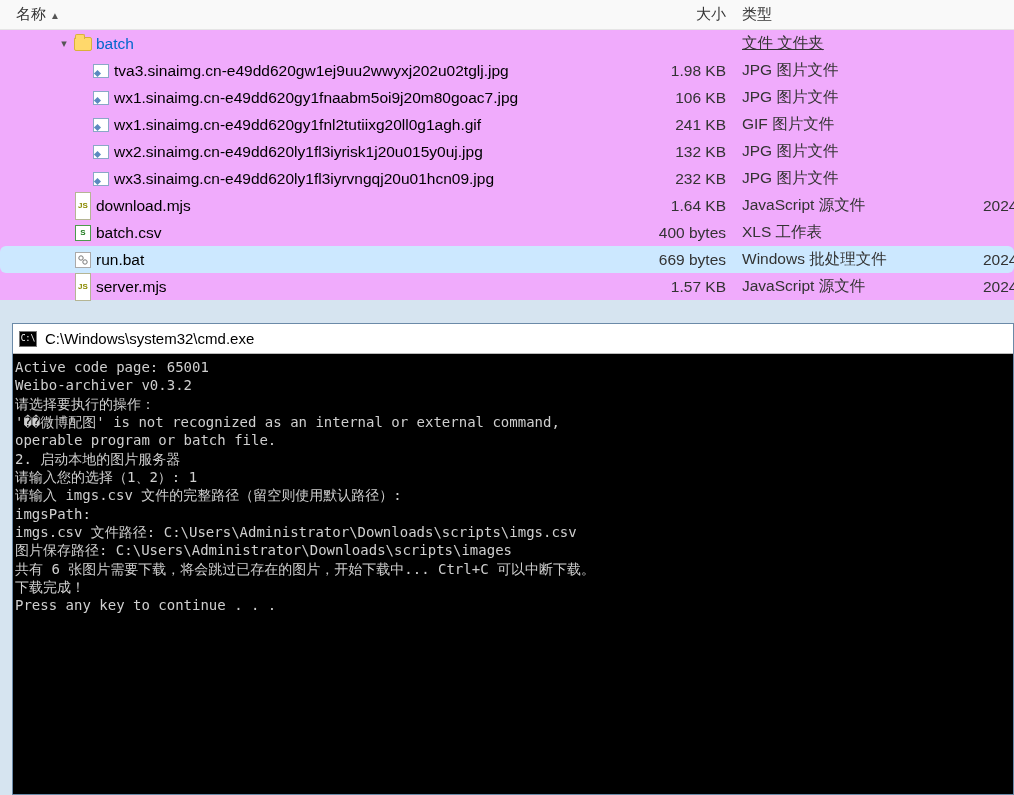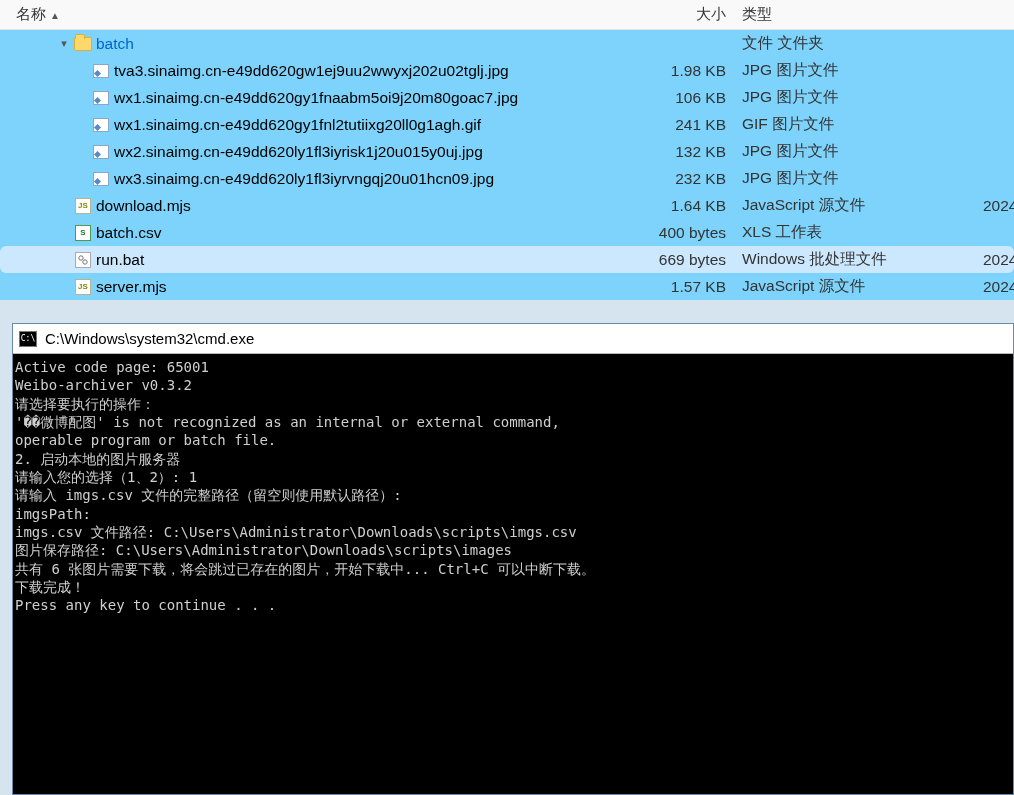--- a/index.html
+++ b/index.html
@@ -5,21 +5,21 @@
   * { box-sizing: border-box; }
   html, body {
     margin: 0; padding: 0;
     width: 1014px; height: 795px;
     font-family: "Microsoft YaHei", "Segoe UI", Tahoma, sans-serif;
     font-size: 16px;
     background: #d6e4f0;
     overflow: hidden;
   }
   .explorer {
-    background: #7dd3fc;
+    background: #f0abfc;
     width: 100%;
   }
   .header-row {
     display: flex;
     align-items: center;
     height: 30px;
     border-bottom: 1px solid #e5e5e5;
     font-size: 15px;
     color: #333;
     padding-left: 16px;
@@ -54,31 +54,31 @@
   }
   .icon-folder {
     width:18px;height:14px;background:#ffd86b;border:1px solid #d9b13a;border-radius:2px;position:relative;
   }
   .icon-folder::before{content:"";position:absolute;top:-4px;left:0;width:8px;height:4px;background:#ffd86b;border:1px solid #d9b13a;border-bottom:none;border-radius:2px 2px 0 0;}
   .icon-img {
     width:16px;height:14px;background:#fff;border:1px solid #8aa7c7;position:relative;
   }
   .icon-img::after{content:"";position:absolute;bottom:1px;left:1px;width:5px;height:5px;background:#5b89c0;transform:rotate(45deg);}
   .icon-js {
-    width:16px;height:16px;background:#fff;border:1px solid #b5b594;color:#8a8a00;font-size:8px;font-weight:bold;display:flex;align-items:center;justify-content:center;
+    width:16px;height:28px;background:#fff;border:1px solid #b5b594;color:#8a8a00;font-size:8px;font-weight:bold;display:flex;align-items:center;justify-content:center;
   }
   .icon-csv {
     width:16px;height:16px;background:#fff;border:1px solid #4e9a4e;color:#1e7a1e;font-size:8px;font-weight:bold;display:flex;align-items:center;justify-content:center;
   }
   .icon-bat {
     width:16px;height:16px;background:#fff;border:1px solid #aaa;display:flex;align-items:center;justify-content:center;
   }
   .icon-bat svg{width:10px;height:10px;}
   .folder-link { color:#0066cc; }
-  .type-link { color:#0066cc; }
+  .type-link { color:#0066cc;text-decoration:underline; }
 
   
   .cmd-window {
     position: absolute;
     left: 12px; top: 323px;
     width: 1002px; height: 472px;
     border: 1px solid #6b8aa8;
     background: #000;
     display:flex; flex-direction:column;
   }

